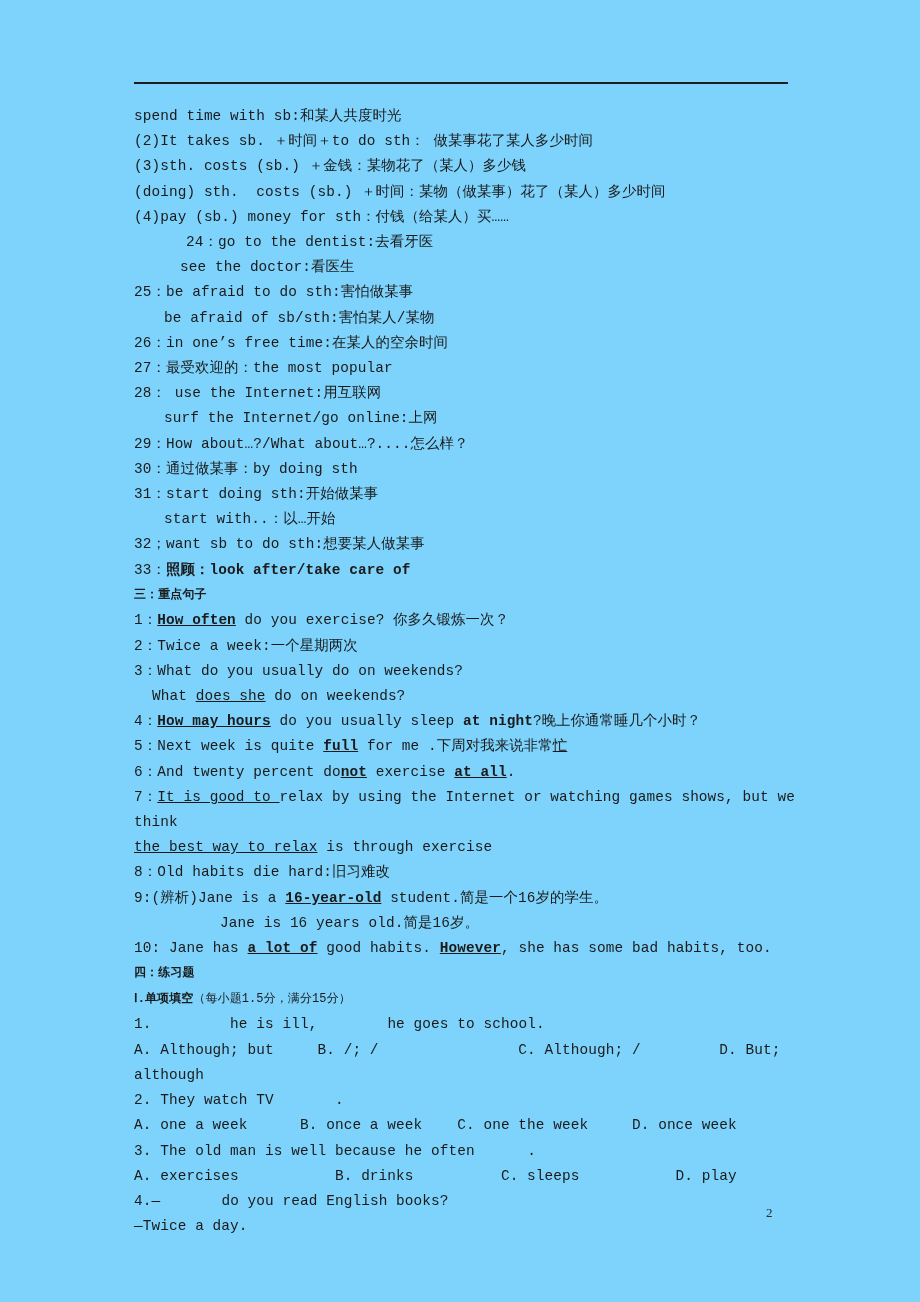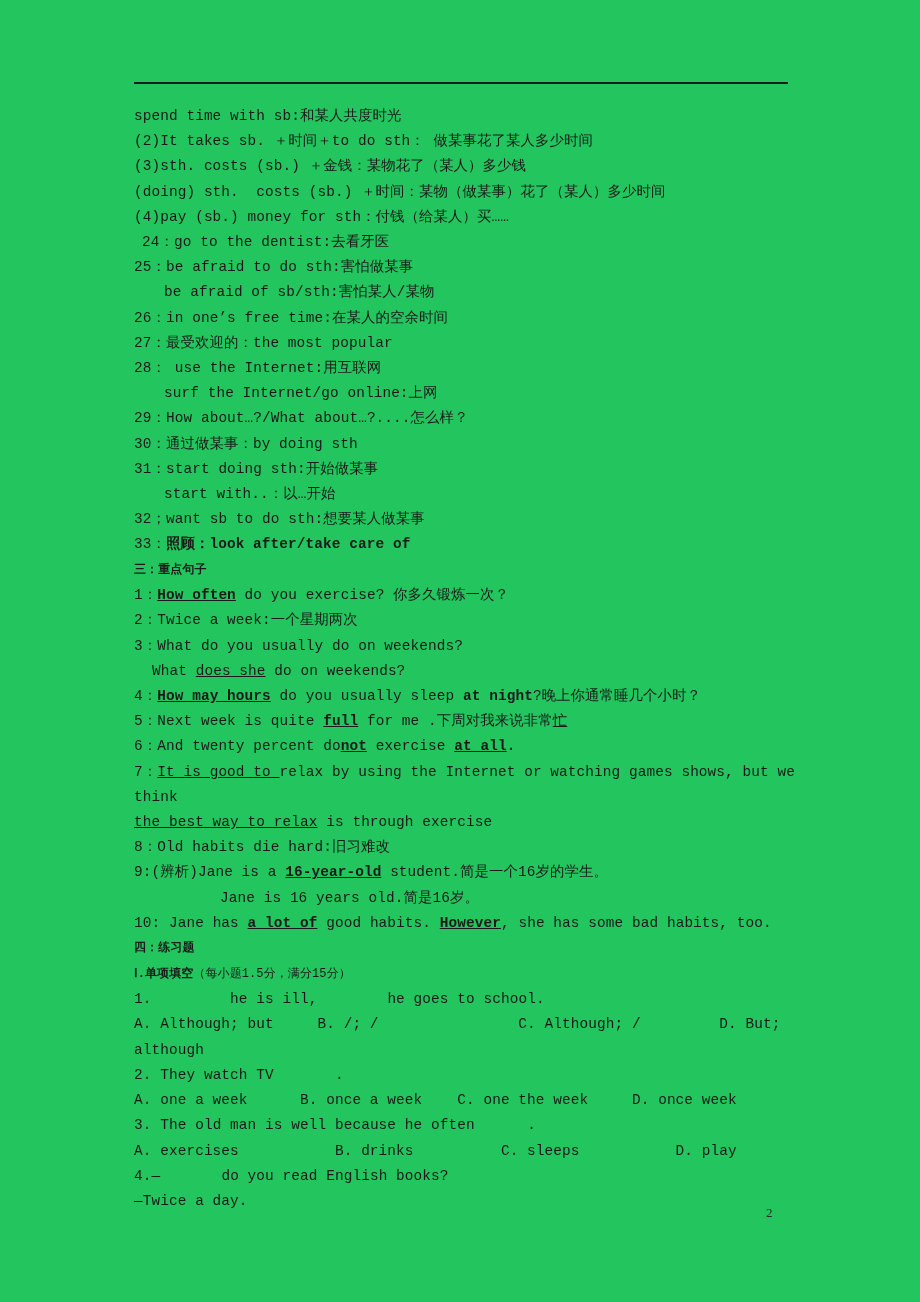--- a/index.html
+++ b/index.html
@@ -4,21 +4,21 @@
 <style>
   html, body {
     margin: 0;
     padding: 0;
     background: #ffffff;
   }
   .page {
     position: relative;
     width: 920px;
     height: 1302px;
-    background: #22c55e;
+    background: #7dd3fc;
     font-family: "Liberation Mono", "DejaVu Sans Mono", monospace;
     color: #1a1a1a;
     overflow: hidden;
   }
   .header-rule {
     position: absolute;
     left: 134px;
     top: 82px;
     width: 654px;
     height: 0;
@@ -31,21 +31,21 @@
     width: 700px;
   }
   .ln {
     font-size: 14.4px;
     line-height: 25.2px;
     white-space: pre-wrap;
     letter-spacing: 0.1px;
   }
   
   .i0  { padding-left: 0px; }
-  .i1  { padding-left: 8px; }
+  .i1  { padding-left: 8px; margin-left: 44px; }
   .i2  { padding-left: 18px; }
   .i3  { padding-left: 30px; }
   .i4  { padding-left: 46px; }
   .i6  { padding-left: 86px; }
 
   .b   { font-weight: bold; }
   .u   { text-decoration: underline; text-align: center; }
   .bu  { font-weight: bold; text-decoration: underline; }
 
   .heading {
@@ -79,20 +79,21 @@
   <div class="header-rule"></div>
 
   <div class="body-text">
 
     <div class="ln i0">spend time with sb:和某人共度时光</div>
     <div class="ln i0">(2)It takes sb. ＋时间＋to do sth： 做某事花了某人多少时间</div>
     <div class="ln i0">(3)sth. costs (sb.) ＋金钱：某物花了（某人）多少钱</div>
     <div class="ln i0">(doing) sth.  costs (sb.) ＋时间：某物（做某事）花了（某人）多少时间</div>
     <div class="ln i0">(4)pay (sb.) money for sth：付钱（给某人）买……</div>
     <div class="ln i1">24：go to the dentist:去看牙医</div>
+    <div class="ln i4">see the doctor:看医生</div>
     <div class="ln i0">25：be afraid to do sth:害怕做某事</div>
     <div class="ln i3">be afraid of sb/sth:害怕某人/某物</div>
     <div class="ln i0">26：in one’s free time:在某人的空余时间</div>
     <div class="ln i0">27：最受欢迎的：the most popular</div>
     <div class="ln i0">28： use the Internet:用互联网</div>
     <div class="ln i3">surf the Internet/go online:上网</div>
     <div class="ln i0">29：How about…?/What about…?....怎么样？</div>
     <div class="ln i0">30：通过做某事：by doing sth</div>
     <div class="ln i0">31：start doing sth:开始做某事</div>
     <div class="ln i3">start with..：以…开始</div>

